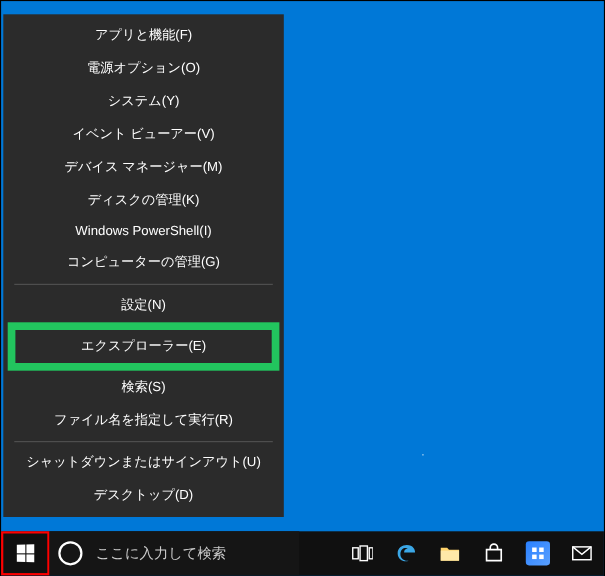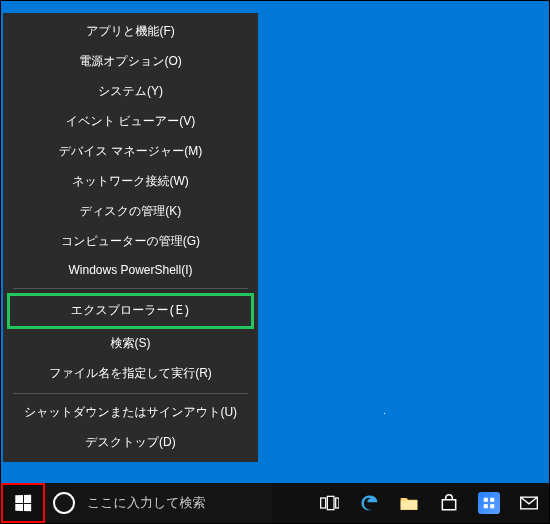--- a/index.html
+++ b/index.html
@@ -26,24 +26,23 @@
   padding: 6px 20px 7px 20px;
   cursor: default;
   text-align: center;
 }
 .menu-sep {
   height: 1px;
   background: #535353;
   margin: 4px 10px;
 }
 .highlight-box {
-  border: 3px solid #22c55e;
+  border: 7px solid #22c55e;
   margin: 0 4px;
   padding: 0;
-  font-family: Liberation Mono, monospace;
 }
 .highlight-box .menu-item { padding-left: 16px; padding-right: 16px; }
 .taskbar {
   position: absolute;
   left: 0; bottom: 0;
   width: 100%;
   height: 40px;
   background: #101010;
   display: flex;
   align-items: center;
@@ -107,25 +106,25 @@
 </style>
 </head>
 <body>
 
 <div class="context-menu">
   <div class="menu-item">アプリと機能(F)</div>
   <div class="menu-item">電源オプション(O)</div>
   <div class="menu-item">システム(Y)</div>
   <div class="menu-item">イベント ビューアー(V)</div>
   <div class="menu-item">デバイス マネージャー(M)</div>
-  <div class="menu-item">ネットワーク接続(W)</div>
   <div class="menu-item">ディスクの管理(K)</div>
+  <div class="menu-item">Windows PowerShell(I)</div>
   <div class="menu-item">コンピューターの管理(G)</div>
-  <div class="menu-item">Windows PowerShell(I)</div>
   <div class="menu-sep"></div>
+  <div class="menu-item">設定(N)</div>
   <div class="highlight-box">
     <div class="menu-item">エクスプローラー(E)</div>
   </div>
   <div class="menu-item">検索(S)</div>
   <div class="menu-item">ファイル名を指定して実行(R)</div>
   <div class="menu-sep"></div>
   <div class="menu-item">シャットダウンまたはサインアウト(U)</div>
   <div class="menu-item">デスクトップ(D)</div>
 </div>
 

